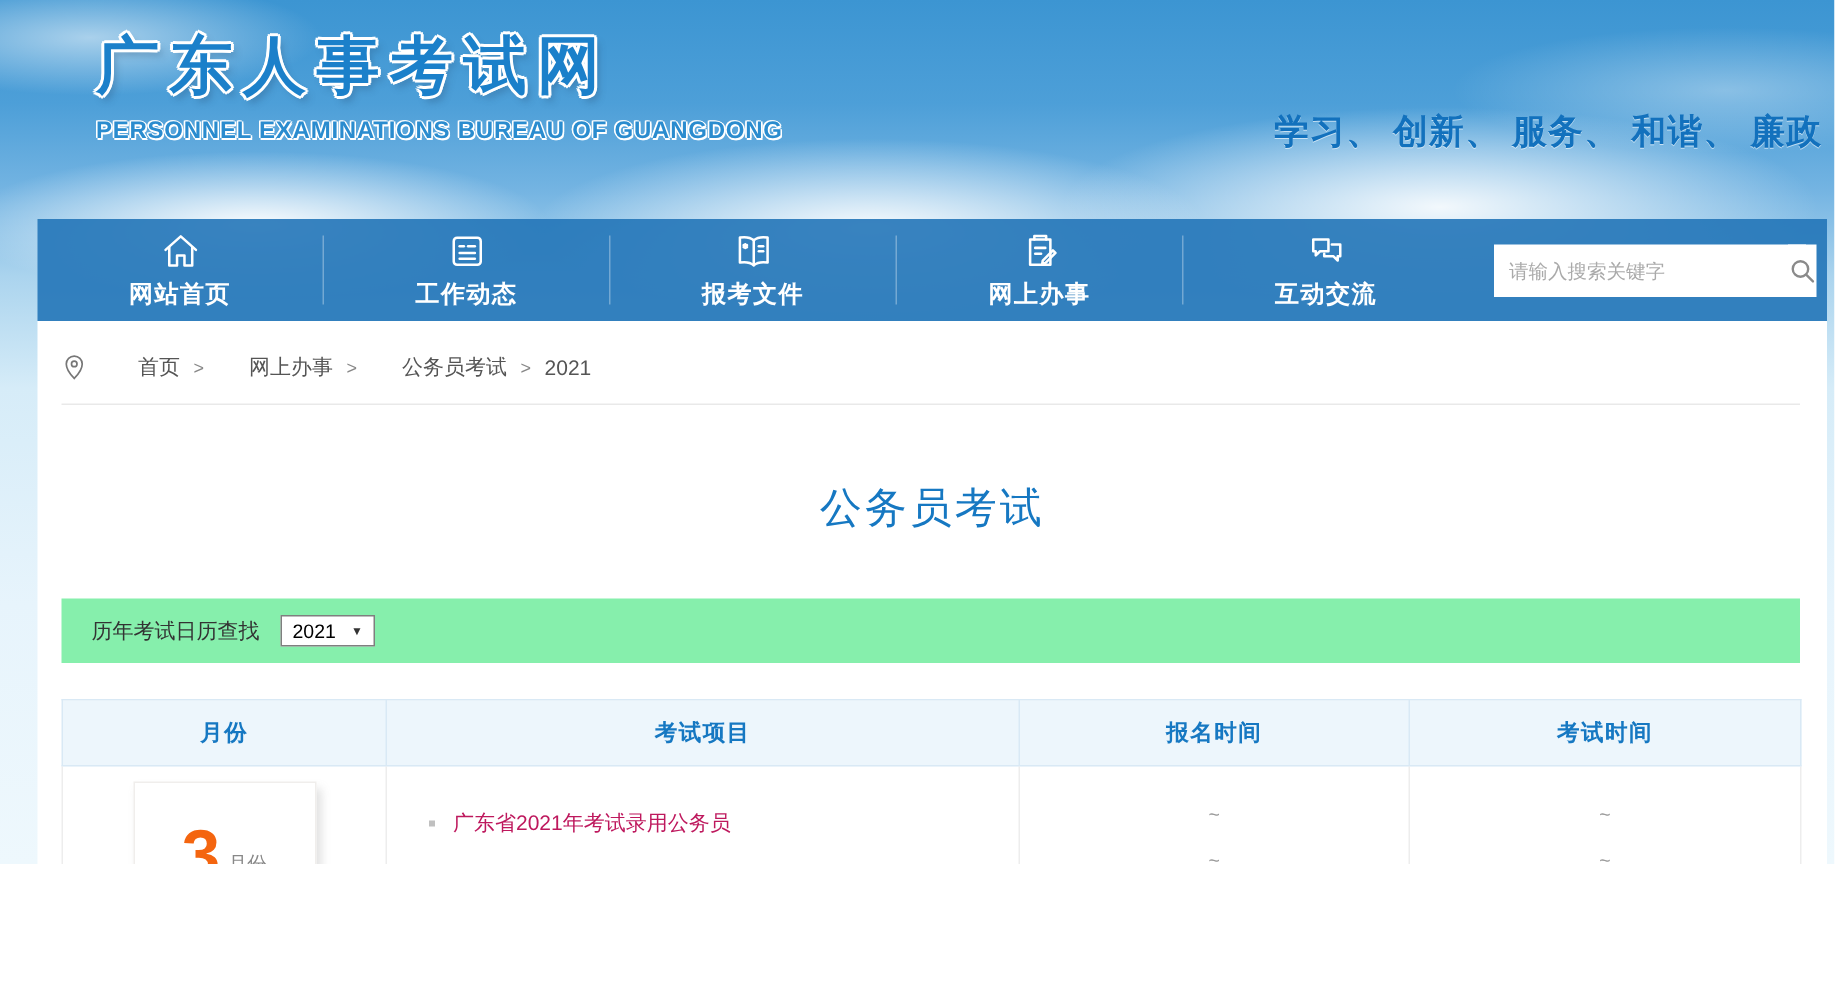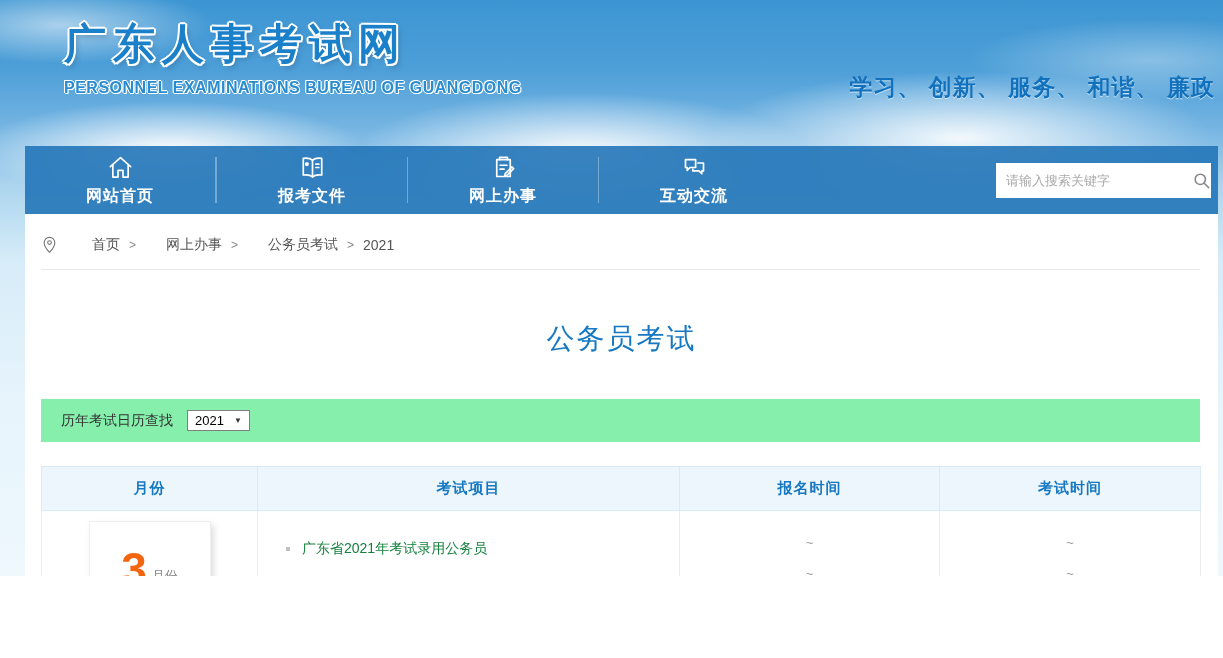--- a/index.html
+++ b/index.html
@@ -74,21 +74,21 @@
   .month-card { position:relative; width:122px; height:110px; margin:10px auto 0;
     background:#fff; border:1px solid #f0eeec; box-shadow:3px 4px 6px rgba(140,140,140,.28);
     cursor:pointer; }
   .month-top { height:72px; display:flex; align-items:flex-end; justify-content:center; padding-bottom:2px; }
   .month-num { font-size:46px; line-height:1; font-weight:bold; color:#f4650f; }
   .month-suffix { font-size:13px; color:#888; margin-left:5px; padding-bottom:7px; }
   .month-tag { position:absolute; left:7px; right:7px; bottom:6px; height:27px; line-height:27px;
     background:#f0ae84; color:#7f1d1d; font-size:14px; letter-spacing:3px; text-align:left; }
 
   .item-cell { padding:27px 10px 0 28px; }
-  .exam-item { font-size:14px; color:#15803d; line-height:20px; cursor:pointer; }
+  .exam-item { font-size:14px; color:#be185d; line-height:20px; cursor:pointer; }
   .exam-item .bullet { display:inline-block; width:4px; height:4px; background:#c0c0c0;
     margin-right:12px; vertical-align:2px; }
   .time-cell { text-align:center; padding-top:16px; color:#9a9a9a; font-size:13px; }
   .time-cell div { line-height:31px; }
   tr.row-main td { height:78px; }
   tr.row-empty td { height:60px; }
 </style>
 </head>
 <body>
 
@@ -106,20 +106,32 @@
     <div class="nav-item">
       <span class="ni-icon">
         <svg viewBox="0 0 24 24" fill="none" stroke="#fff" stroke-width="1.5" stroke-linecap="round" stroke-linejoin="round">
             <path d="M3 11.2 L12 3.2 L21 11.2"></path>
             <path d="M5.2 9.6 V20.5 H9.8 V14.5 H14.2 V20.5 H18.8 V9.6"></path>
           </svg>
       </span>
       <span class="ni-label">网站首页</span>
     </div>
     <div class="nav-sep"></div>
+    <div class="nav-item">
+      <span class="ni-icon">
+        <svg viewBox="0 0 24 24" fill="none" stroke="#fff" stroke-width="1.5" stroke-linecap="round" stroke-linejoin="round">
+            <rect x="4" y="4" width="16" height="16" rx="2"></rect>
+            <path d="M7.5 9 H10"></path>
+            <path d="M12.5 9 H16.5"></path>
+            <path d="M7.5 13 H16.5"></path>
+            <path d="M7.5 16.5 H16.5"></path>
+          </svg>
+      </span>
+      <span class="ni-label">工作动态</span>
+    </div>
     <div class="nav-sep"></div>
     <div class="nav-item">
       <span class="ni-icon">
         <svg viewBox="0 0 24 24" fill="none" stroke="#fff" stroke-width="1.5" stroke-linecap="round" stroke-linejoin="round">
             <path d="M12 5.5 C10 3.8 7 3.4 3.8 3.9 V18.7 C7 18.2 10 18.6 12 20.3 C14 18.6 17 18.2 20.2 18.7 V3.9 C17 3.4 14 3.8 12 5.5 Z"></path>
             <path d="M12 5.5 V20.3"></path>
             <path d="M6.6 8.2 L7.4 9.8 M7 7.9 V10.1 M6 9.6 L8 8.4 M6 8.4 L8 9.6"></path>
             <path d="M15 9 H17.6"></path>
             <path d="M15 12 H17.6"></path>
           </svg>

